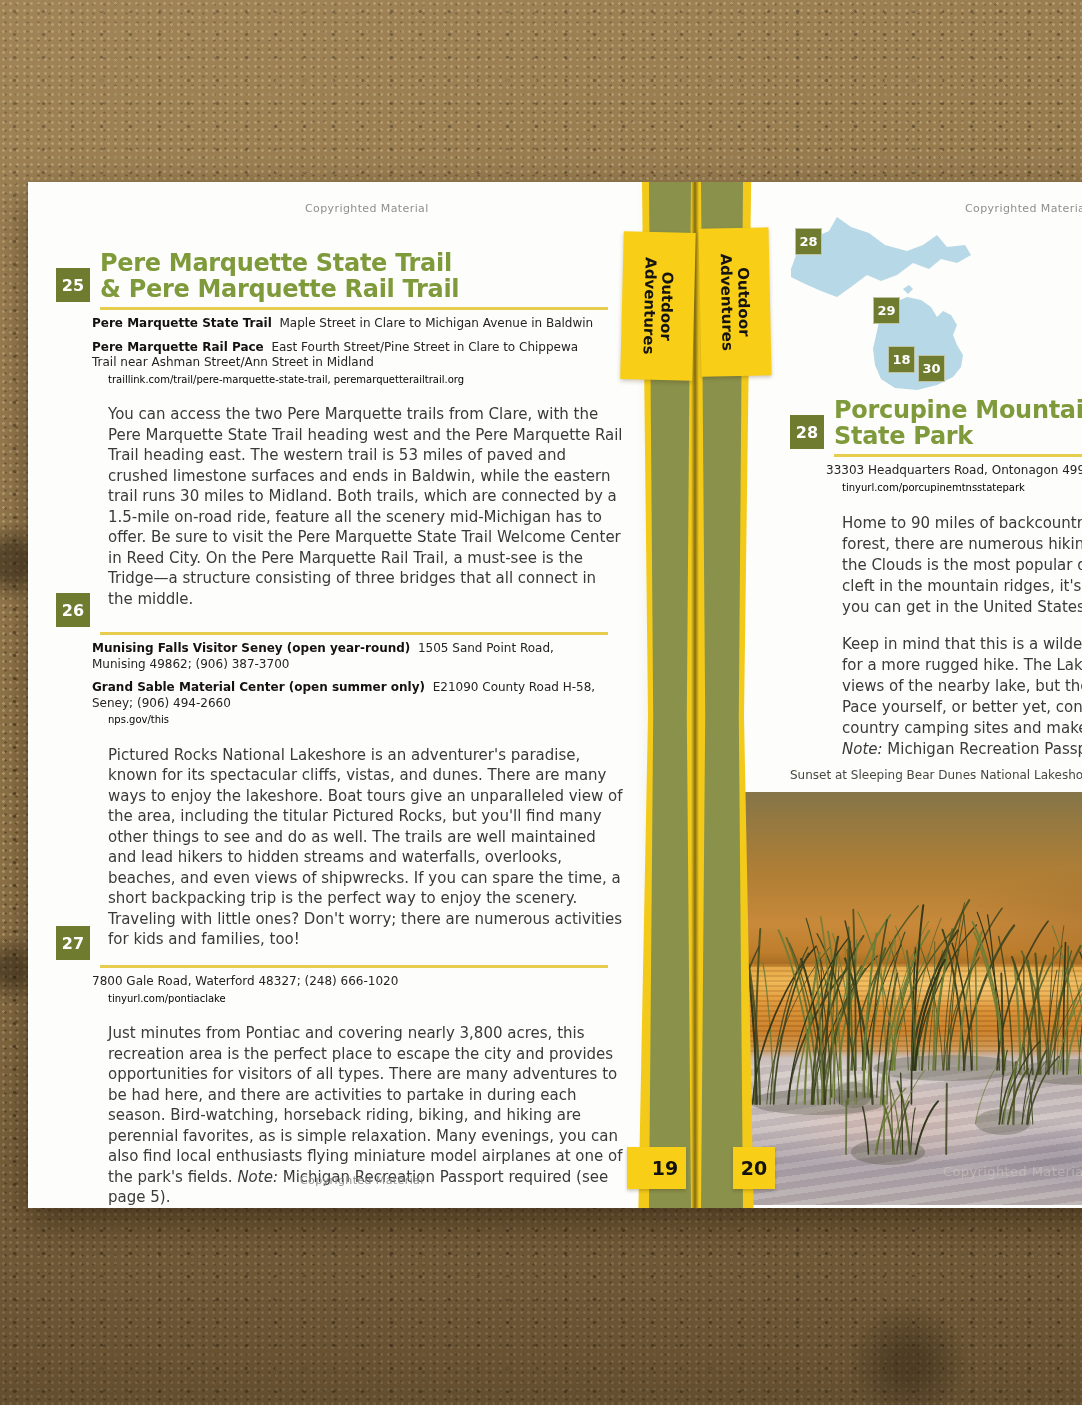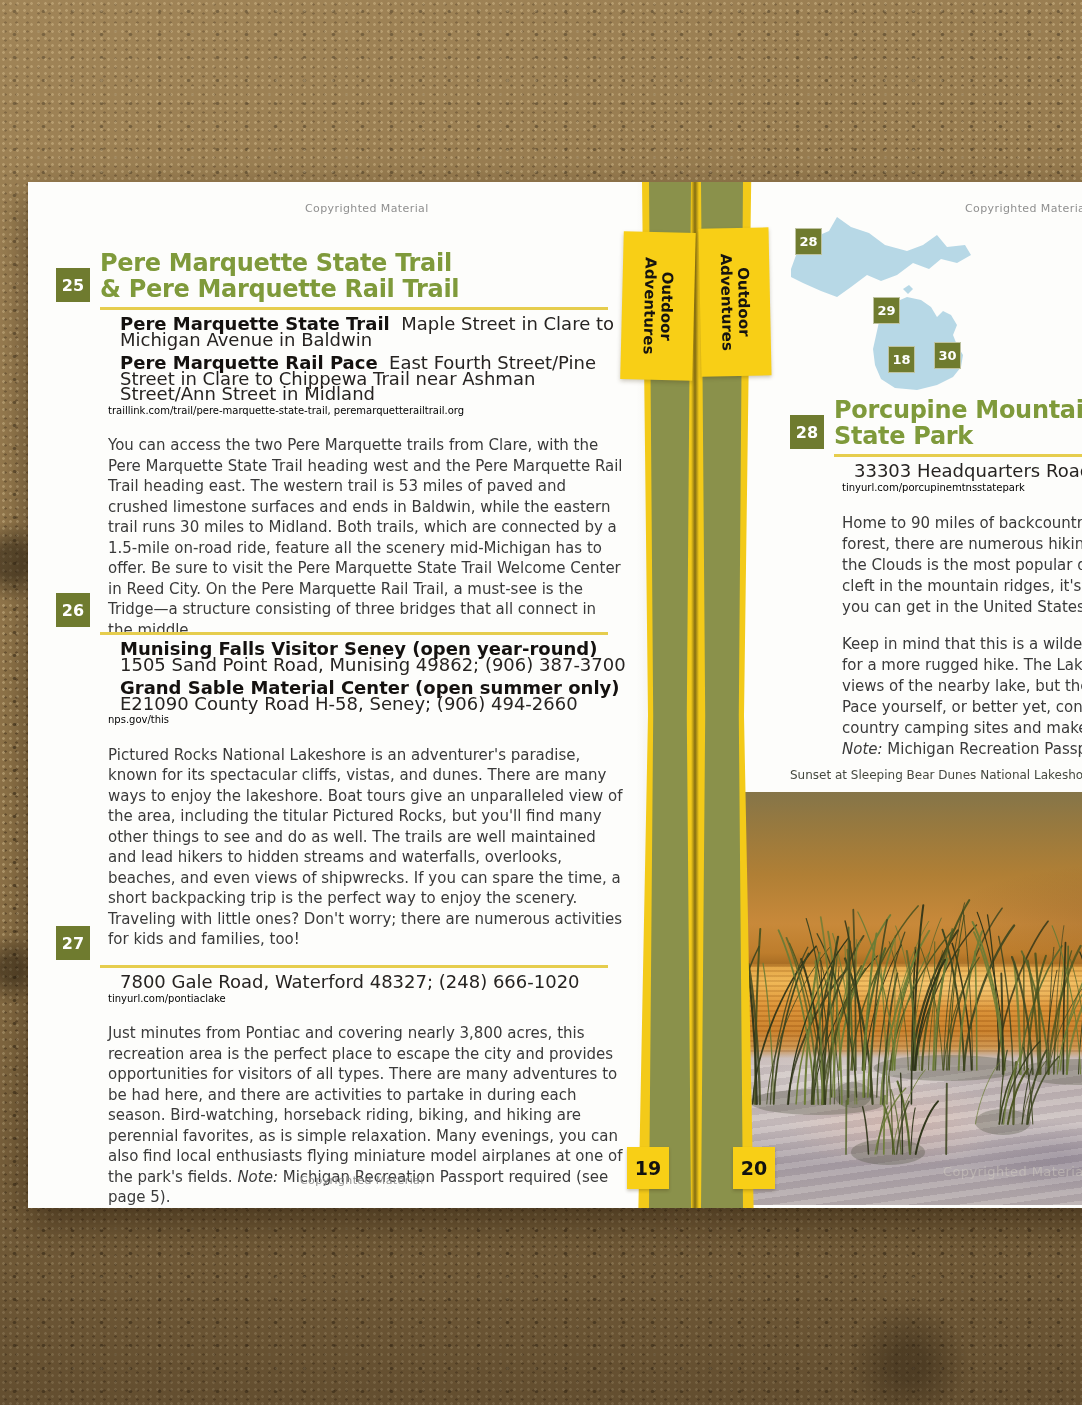--- a/index.html
+++ b/index.html
@@ -28,21 +28,21 @@
   .copyright{position:absolute;font-size:11px;color:#8f8f8f;letter-spacing:.4px;white-space:nowrap;}
 
   
   .sec{position:absolute;left:28px;}
   .sec-head{display:flex;align-items:flex-end;}
   .badge{flex:0 0 auto;width:34px;height:34px;background:#6f7b2f;color:#fff;font-weight:bold;
          font-size:16px;display:flex;align-items:center;justify-content:center;margin-top:2px;}
   .titles{margin-left:10px;}
   .sec-title{color:#7f9a3b;font-weight:bold;font-size:24px;line-height:26px;letter-spacing:-.3px;white-space:nowrap;}
   .rule{height:3px;background:#e6cd4d;margin:5px 0 0 44px;width:508px;}
-  .listing{margin:6px 0 0 64px;width:506px;font-size:18px;line-height:15.5px;color:#262321;}
+  .listing{margin:6px 0 0 36px;width:506px;font-size:12px;line-height:15.5px;color:#262321;}
   .listing + .listing{margin-top:8px;}
   .llabel{font-weight:bold;color:#14110f;}
   .linkline{margin:1px 0 0 52px;width:506px;font-size:10px;line-height:15.5px;color:#000000;}
   .bodyp{margin:17px 0 0 52px;width:516px;font-size:15px;line-height:20.5px;color:#3a3a3a;}
   .bodyp em{font-style:italic;}
 
   
   .spine-yellow{position:absolute;top:182px;height:1026px;background:#f3ca19;}
   .sy-left{left:636px;width:60px;clip-path:polygon(10% 0,100% 0,100% 100%,4% 100%,20% 52%);}
   .sy-right{left:696px;width:60px;clip-path:polygon(0 0,92% 0,80% 52%,96% 100%,0 100%);}
@@ -51,21 +51,21 @@
   .bar-left{left:649px;}
   .bar-right{left:701px;}
   .gutter{position:absolute;left:691px;top:182px;width:8px;height:1026px;
           background:linear-gradient(90deg,rgba(40,35,15,0),rgba(40,32,12,.55),rgba(40,35,15,0));}
   .tab{position:absolute;background:#f8cf16;display:flex;align-items:center;justify-content:center;box-shadow:0 2px 4px rgba(60,45,10,.25);}
   .tab-left{left:622px;top:232px;width:72px;height:148px;transform:rotate(1.4deg);}
   .tab-right{left:700px;top:228px;width:70px;height:148px;transform:rotate(-1.2deg);}
   .tab-text{transform:rotate(90deg);font-weight:bold;font-size:15px;line-height:17px;color:#161410;text-align:center;white-space:nowrap;}
   .pnum{position:absolute;width:42px;height:42px;background:#f8cf16;color:#121210;font-weight:bold;font-size:19px;
         display:flex;align-items:center;justify-content:center;box-shadow:0 2px 3px rgba(60,45,10,.25);}
-  .pnum-19{left:627px;top:1147px;}
+  .pnum-19{left:627px;top:1147px;padding-left:17px;}
   .pnum-20{left:733px;top:1147px;}
 
   
   .map-wrap{position:absolute;left:91px;top:25px;width:250px;height:190px;}
   .map-wrap svg{position:absolute;inset:0;}
   .map-badge{position:absolute;width:27px;height:27px;background:#6f7b2f;color:#fff;font-weight:bold;font-size:13px;
              display:flex;align-items:center;justify-content:center;border:1px solid rgba(255,255,255,.55);box-sizing:border-box;}
   .frag{white-space:nowrap;font-size:15px;line-height:21px;color:#3a3a3a;}
   .rp-par{margin:16px 0 0 52px;}
   .rp-par.first{margin-top:18px;}
@@ -142,21 +142,21 @@
 
   <div class="map-wrap">
     <svg viewBox="0 0 250 190" width="250" height="190">
       <path d="M6,62 L14,40 L30,30 L44,24 L52,10 L66,20 L84,26 L100,38 L122,44 L138,38 L152,28 L162,40 L180,38 L186,48 L172,56 L156,52 L144,62 L128,56 L112,68 L96,74 L82,68 L66,80 L52,90 L36,84 L18,76 L6,70 Z" fill="#b7d8e6"></path>
       <path d="M96,106 L108,96 L122,90 L136,93 L146,100 L152,110 L158,104 L166,108 L172,118 L168,128 L172,138 L178,148 L176,160 L168,170 L152,178 L132,183 L110,181 L96,172 L90,158 L88,142 L92,124 Z" fill="#b7d8e6"></path>
       <path d="M118,82 l6,-4 4,4 -5,5 z" fill="#b7d8e6"></path>
     </svg>
     <div class="map-badge" style="left:10px;top:21px;">28</div>
     <div class="map-badge" style="left:88px;top:90px;">29</div>
     <div class="map-badge" style="left:103px;top:139px;">18</div>
-    <div class="map-badge" style="left:133px;top:135px;margin-left:16px;">30</div>
+    <div class="map-badge" style="left:133px;top:148px;">30</div>
   </div>
 
   <div class="sec" style="top:215px;left:96px;">
     <div class="sec-head">
       <div class="badge">28</div>
       <div class="titles">
         <div class="sec-title">Porcupine Mountains W</div>
         <div class="sec-title">State Park</div>
       </div>
     </div>

